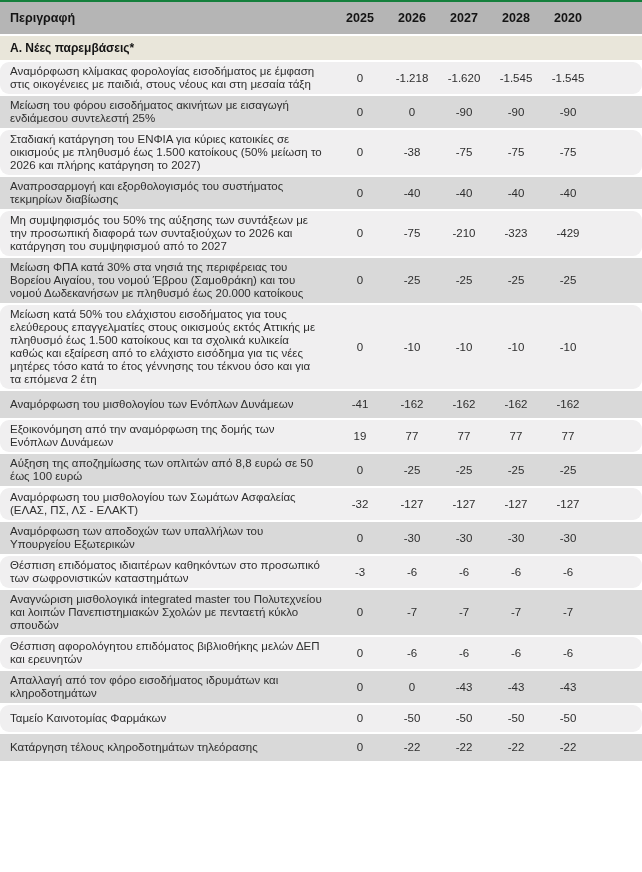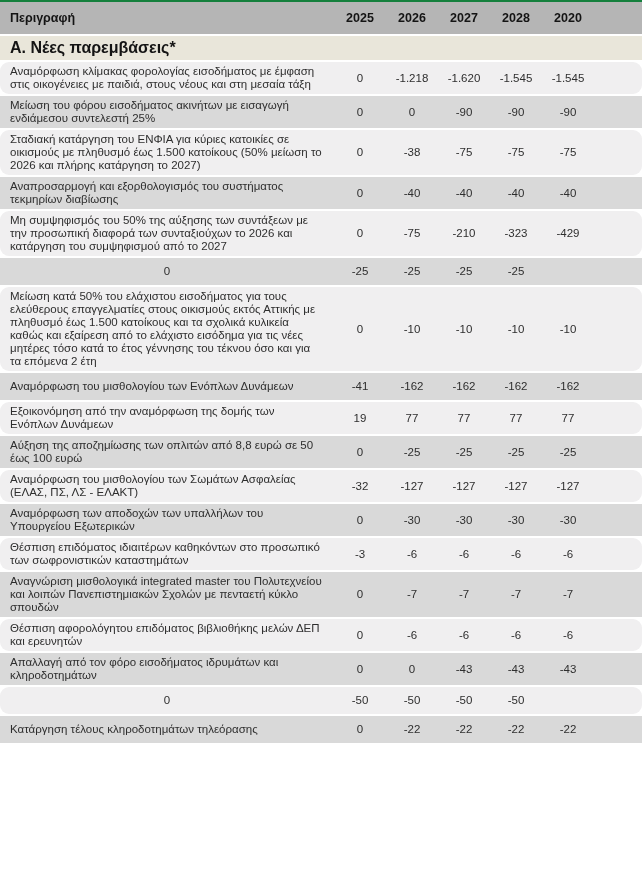--- a/index.html
+++ b/index.html
@@ -36,21 +36,21 @@
     background: var(--header-bg);
     min-height: 32px;
     font-weight: 700;
     font-size: 12.5px;
     color: var(--text-dark);
   }
   .section-row {
     background: var(--section-bg);
     min-height: 24px;
     font-weight: 700;
-    font-size: 16px;
+    font-size: 12px;
     color: var(--text-dark);
   }
   .data-row {
     font-size: 11.5px;
     line-height: 13px;
     color: var(--text-body);
     min-height: 27px;
     padding-top: 3px;
     padding-bottom: 3px;
   }
@@ -125,20 +125,21 @@
         </div>
         <div class="row data-row odd">
           <div class="cell desc">Μη συμψηφισμός του 50% της αύξησης των συντάξεων με την προσωπική διαφορά των συνταξιούχων το 2026 και κατάργηση του συμψηφισμού από το 2027</div>
           <div class="cell num">0</div>
           <div class="cell num">-75</div>
           <div class="cell num">-210</div>
           <div class="cell num">-323</div>
           <div class="cell num">-429</div>
         </div>
         <div class="row data-row even">
+          <div class="cell desc">Μείωση ΦΠΑ κατά 30% στα νησιά της περιφέρειας του Βορείου Αιγαίου, του νομού Έβρου (Σαμοθράκη) και του νομού Δωδεκανήσων με πληθυσμό έως 20.000 κατοίκους</div>
           <div class="cell num">0</div>
           <div class="cell num">-25</div>
           <div class="cell num">-25</div>
           <div class="cell num">-25</div>
           <div class="cell num">-25</div>
         </div>
         <div class="row data-row odd">
           <div class="cell desc">Μείωση κατά 50% του ελάχιστου εισοδήματος για τους ελεύθερους επαγγελματίες στους οικισμούς εκτός Αττικής με πληθυσμό έως 1.500 κατοίκους και τα σχολικά κυλικεία καθώς και εξαίρεση από το ελάχιστο εισόδημα για τις νέες μητέρες τόσο κατά το έτος γέννησης του τέκνου όσο και για τα επόμενα 2 έτη</div>
           <div class="cell num">0</div>
           <div class="cell num">-10</div>
@@ -212,20 +213,21 @@
         </div>
         <div class="row data-row even">
           <div class="cell desc">Απαλλαγή από τον φόρο εισοδήματος ιδρυμάτων και κληροδοτημάτων</div>
           <div class="cell num">0</div>
           <div class="cell num">0</div>
           <div class="cell num">-43</div>
           <div class="cell num">-43</div>
           <div class="cell num">-43</div>
         </div>
         <div class="row data-row odd">
+          <div class="cell desc">Ταμείο Καινοτομίας Φαρμάκων</div>
           <div class="cell num">0</div>
           <div class="cell num">-50</div>
           <div class="cell num">-50</div>
           <div class="cell num">-50</div>
           <div class="cell num">-50</div>
         </div>
         <div class="row data-row even">
           <div class="cell desc">Κατάργηση τέλους κληροδοτημάτων τηλεόρασης</div>
           <div class="cell num">0</div>
           <div class="cell num">-22</div>

